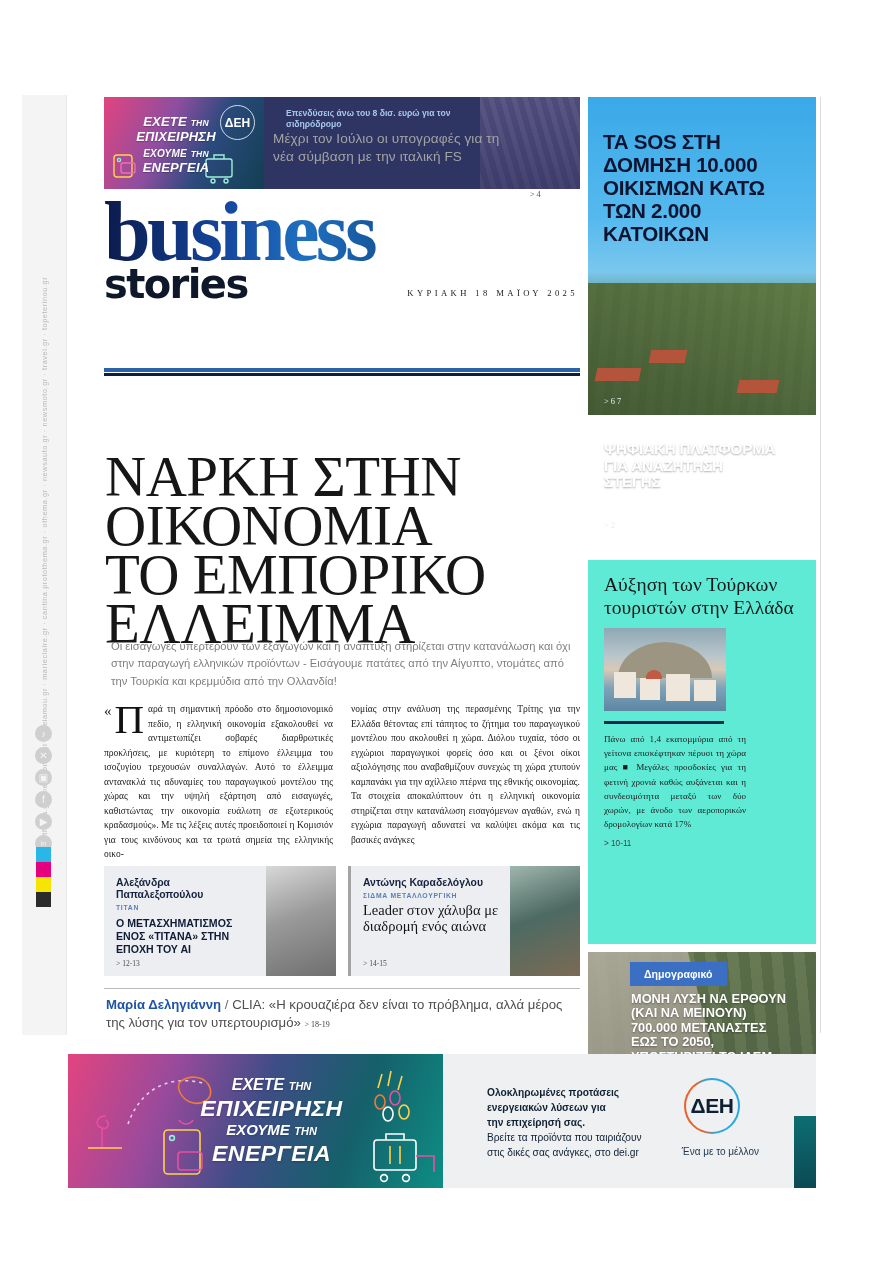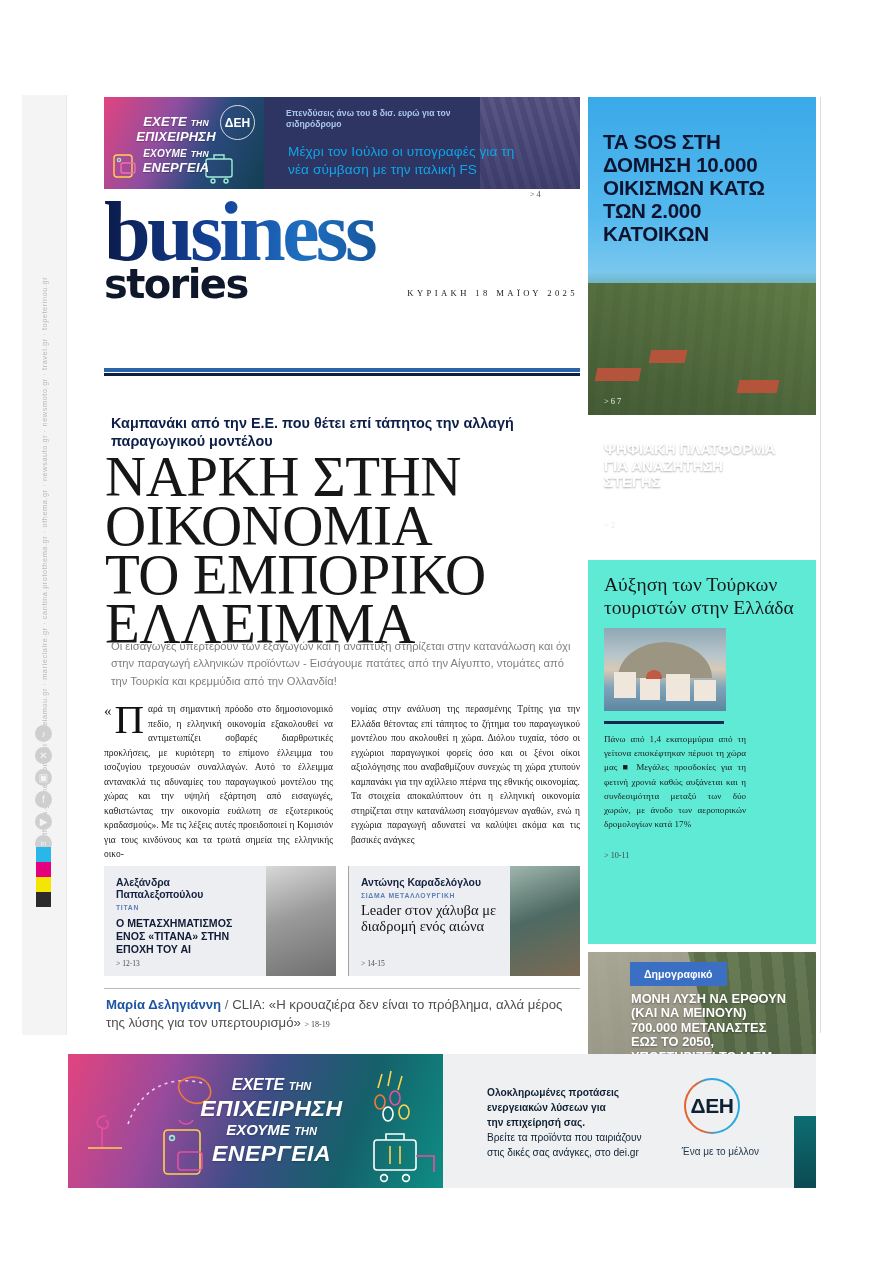--- a/index.html
+++ b/index.html
@@ -77,22 +77,22 @@
     background:
       linear-gradient(180deg, rgba(60,55,110,.62), rgba(40,40,90,.72)),
       repeating-linear-gradient(74deg, #8d8ba8 0 5px, #6f6d90 5px 11px),
       #6d6a8d;
   }
   .ad-rail .kicker {
     position: absolute; left: 22px; top: 11px; width: 215px;
     color: #a9c7e8; font-size: 8.6px; font-weight: bold; line-height: 1.32;
   }
   .ad-rail .head {
-    position: absolute; left: 24px; top: 33px; width: 230px;
-    color: #0ea5e9; font-size: 13.6px; line-height: 1.3; letter-spacing: .1px; margin-top: 13px;
+    position: absolute; left: 9px; top: 33px; width: 230px;
+    color: #a3a3a3; font-size: 13.6px; line-height: 1.3; letter-spacing: .1px;
   }
   .topads-page {
     position: absolute; left: 530px; top: 190px;
     font-size: 8px; color: #4a4a4a; font-family: "Liberation Serif", serif;
   }
 
   
   .masthead { position: absolute; left: 104px; top: 198px; width: 476px; }
   .logo-business {
     font-size: 84px; font-weight: bold; letter-spacing: -3.6px;
@@ -150,21 +150,21 @@
   .ibox { width: 232px; height: 110px; background: #eceef1; display: flex; position: relative; }
   .ibox .txt { flex: 1; padding: 11px 8px 0 12px; }
   .ibox .nm { font-size: 10.4px; font-weight: bold; color: #14203f; line-height: 1.16; }
   .ibox .co { font-size: 6.8px; font-weight: bold; color: #5b7fb5; letter-spacing: .7px; margin-top: 3px; }
   .ibox .hd { font-size: 10.6px; font-weight: bold; color: #101b36; line-height: 1.2; margin-top: 6px; }
   .ibox .hd-serif { font-family: "Liberation Serif", serif; font-weight: normal; font-size: 14.5px; line-height: 1.1; color: #141414; margin-top: 4px; }
   .ibox .pg { position: absolute; left: 12px; bottom: 8px; font-size: 7.6px; color: #4d4d4d; font-family: "Liberation Serif", serif; }
   .ibox .portrait { width: 70px; height: 110px; }
   .p-alex { background: linear-gradient(160deg,#d8d8d8,#9a9a9a 45%,#6f6f6f); }
   .p-anton { background: linear-gradient(160deg,#9fb6ae,#4d6a63 45%,#7b6a54); }
-  .ibox.second { border-left: 1px solid #a3a3a3; }
+  .ibox.second { border-left: 3px solid #a3a3a3; }
 
   
   .cruise-rule { position: absolute; left: 104px; top: 988px; width: 476px; height: 1px; background: #b9b9b9; }
   .cruise {
     position: absolute; left: 106px; top: 996px; width: 474px;
     font-size: 13.2px; line-height: 1.36; color: #4e4e4e;
   }
   .cruise b { color: #1f55a5; }
   .cruise .sep { color: #6a6a6a; }
   .cruise .pg { font-size: 8px; color: #3d3d3d; font-family: "Liberation Serif", serif; }
@@ -216,21 +216,21 @@
     position: relative; overflow: hidden;
   }
   .tur-photo .hill { position: absolute; left: 14px; top: 14px; width: 94px; height: 36px; background: #9c9581; border-radius: 50% 50% 0 0 / 100% 100% 0 0; }
   .tur-photo .b1 { position:absolute; background:#efe7dc; }
   .tur-photo .dome { position:absolute; width:16px; height:9px; background:#c05a44; border-radius: 8px 8px 0 0; }
   .tur-rule { margin-top: 10px; width: 120px; height: 3px; background: #14294f; }
   .tur-body {
     margin-top: 8px; width: 142px;
     font-family: "Liberation Serif", serif; font-size: 9.1px; line-height: 1.55; color: #1c1c1c; text-align: justify;
   }
-  .tur-pg { margin-top: 20px; font-size: 8.2px; color: #444; font-family: Liberation Serif, serif; }
+  .tur-pg { margin-top: 8px; font-size: 8.2px; color: #444; font-family: Liberation Sans, sans-serif; }
 
   .demo-card {
     position: absolute; left: 0; top: 855px; width: 228px; height: 178px; overflow: hidden;
     background:
       linear-gradient(155deg, rgba(95,120,70,.5), rgba(60,80,50,.55)),
       repeating-linear-gradient(85deg,#7d8a6a 0 11px,#5f6e52 11px 22px);
   }
   .demo-card .path {
     position: absolute; left: -30px; top: -10px; width: 150px; height: 200px;
     background: linear-gradient(160deg,#b9b3a6,#8f8a7d); transform: rotate(-14deg); opacity: .85;
@@ -338,21 +338,20 @@
   <div class="masthead">
     <div class="logo-business">business</div>
     <div class="logo-stories">stories</div>
     <div class="masthead-date">ΚΥΡΙΑΚΗ 18 ΜΑΪΟΥ 2025</div>
   </div>
   <div class="rule-blue">
     <div class="r1"></div>
     <div class="r2"></div>
   </div>
 
-  <div class="kicker-main">Καμπανάκι από την Ε.Ε. που θέτει επί τάπητος την αλλαγή παραγωγικού μοντέλου</div>
   <div class="headline-main">
     <div>ΝΑΡΚΗ ΣΤΗΝ</div>
     <div>ΟΙΚΟΝΟΜΙΑ</div>
     <div>ΤΟ ΕΜΠΟΡΙΚΟ</div>
     <div>ΕΛΛΕΙΜΜΑ</div>
   </div>
   <div class="deck-main">Οι εισαγωγές υπερτερούν των εξαγωγών και η ανάπτυξη στηρίζεται στην κατανάλωση και όχι στην παραγωγή ελληνικών προϊόντων - Εισάγουμε πατάτες από την Αίγυπτο, ντομάτες από την Τουρκία και κρεμμύδια από την Ολλανδία!</div>
 
   <div class="bodycols">
     <div class="bcol">

